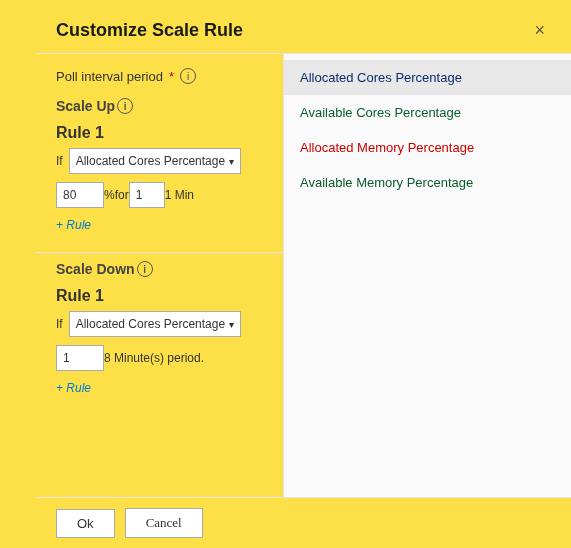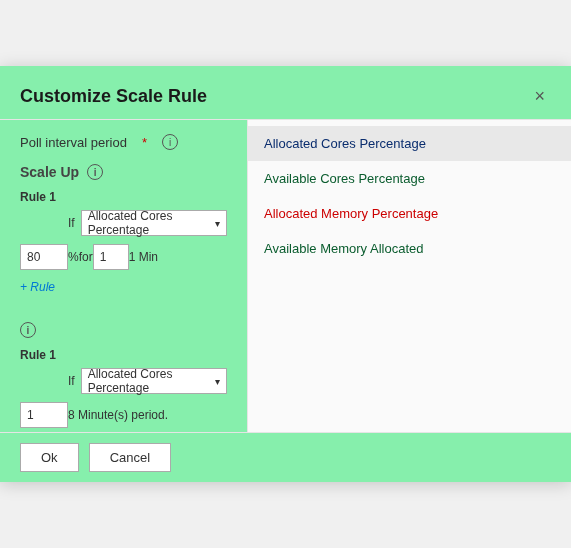--- a/index.html
+++ b/index.html
@@ -7,27 +7,28 @@
       font-family: 'Segoe UI', Arial, sans-serif;
       background: #f0f0f0;
       display: flex;
       justify-content: center;
       align-items: center;
       width: 571px;
       height: 548px;
       overflow: hidden;
     }
     .dialog {
-      background: #86efac;
+      background: #fde047;
       width: 571px;
-      height: 416px;
+      height: 548px;
       display: flex;
       flex-direction: column;
       box-shadow: 0 2px 16px rgba(0,0,0,0.18);
       position: relative;
+      padding-left: 36px;
     }
     .dialog-header {
       display: flex;
       align-items: center;
       justify-content: space-between;
       padding: 18px 20px 10px 20px;
       border-bottom: 1px solid #e5e5e5;
     }
     .dialog-title {
       font-size: 18px;
@@ -64,21 +65,21 @@
       display: flex;
       flex-direction: column;
       overflow-y: auto;
     }
     .poll-interval {
       padding: 0 20px 14px 20px;
       font-size: 13px;
       color: #333;
       display: flex;
       align-items: center;
-      gap: 15px;
+      gap: 6px;
     }
     .poll-label {
       color: #333;
       font-size: 13px;
     }
     .required-star { color: #c00; }
     .info-icon {
       display: inline-flex;
       align-items: center;
       justify-content: center;
@@ -93,38 +94,37 @@
     .section {
       padding: 0 20px 10px 20px;
     }
     .section-title {
       font-size: 14px;
       font-weight: 600;
       color: #444;
       margin-bottom: 10px;
       display: flex;
       align-items: flex-start;
-      gap: 8px;
+      gap: 2px;
     }
     .rule-label {
-      font-size: 12px;
+      font-size: 16px;
       font-weight: 600;
       color: #333;
       margin-bottom: 6px;
     }
     .if-row {
       display: flex;
       align-items: center;
       gap: 6px;
       margin-bottom: 8px;
     }
     .if-text {
       font-size: 12px;
       color: #333;
-      margin-left: 48px;
     }
     .dropdown-select {
       border: 1px solid #aaa;
       background: #fff;
       font-size: 12px;
       color: #333;
       padding: 3px 6px;
       cursor: pointer;
       display: flex;
       align-items: center;
@@ -198,20 +198,21 @@
       cursor: pointer;
       color: #333;
     }
     .btn-cancel {
       background: #fff;
       border: 1px solid #aaa;
       padding: 6px 20px;
       font-size: 13px;
       cursor: pointer;
       color: #333;
+      font-family: Liberation Serif, serif;
     }
 
     
     .dropdown-list {
       display: flex;
       flex-direction: column;
       padding: 6px 0;
     }
     .dropdown-item {
       padding: 10px 16px;
@@ -268,20 +269,21 @@
           <input class="time-input" type="text" value="1" style="">
           <span class="min-label">1 Min</span>
         </div>
         <button class="add-rule-btn">+ Rule</button>
       </div>
 
       <div class="section-divider"></div>
 
       <div class="section">
         <div class="section-title">
+          <span>Scale Down</span>
           <span class="info-icon">i</span>
         </div>
         <div class="rule-label">Rule 1</div>
         <div class="if-row">
           <span class="if-text">If</span>
           <div class="dropdown-select">
             <span>Allocated Cores Percentage</span>
             <span class="chevron">▾</span>
           </div>
         </div>
@@ -292,21 +294,21 @@
         <button class="add-rule-btn">+ Rule</button>
       </div>
 
     </div>
 
     <div class="right-panel">
       <div class="dropdown-list">
         <div class="dropdown-item selected">Allocated Cores Percentage</div>
         <div class="dropdown-item available-cores">Available Cores Percentage</div>
         <div class="dropdown-item memory">Allocated Memory Percentage</div>
-        <div class="dropdown-item available-memory">Available Memory Allocated</div>
+        <div class="dropdown-item available-memory">Available Memory Percentage</div>
       </div>
     </div>
 
   </div>
 
   <div class="dialog-footer">
     <button class="btn-ok">Ok</button>
     <button class="btn-cancel">Cancel</button>
   </div>
 </div>

